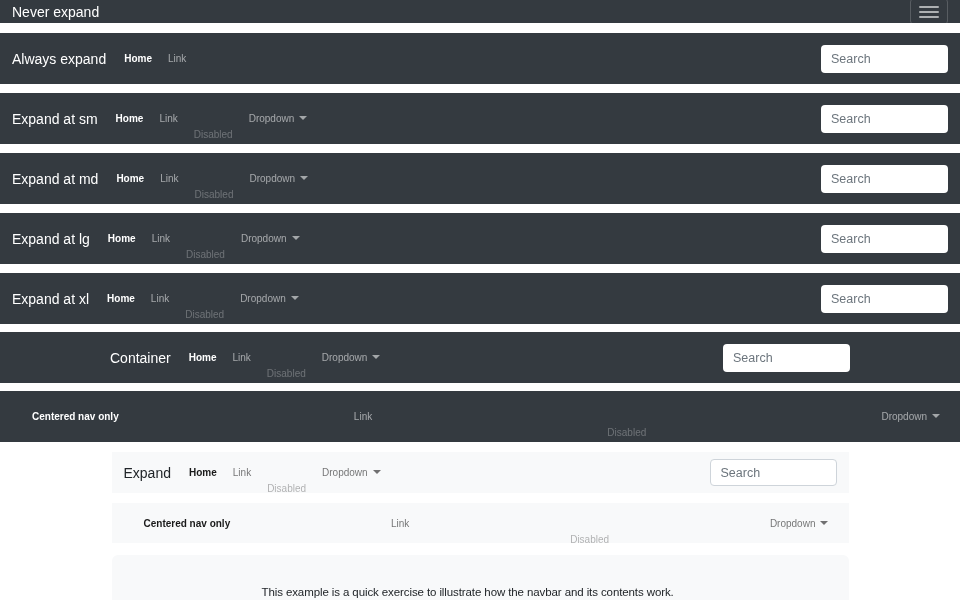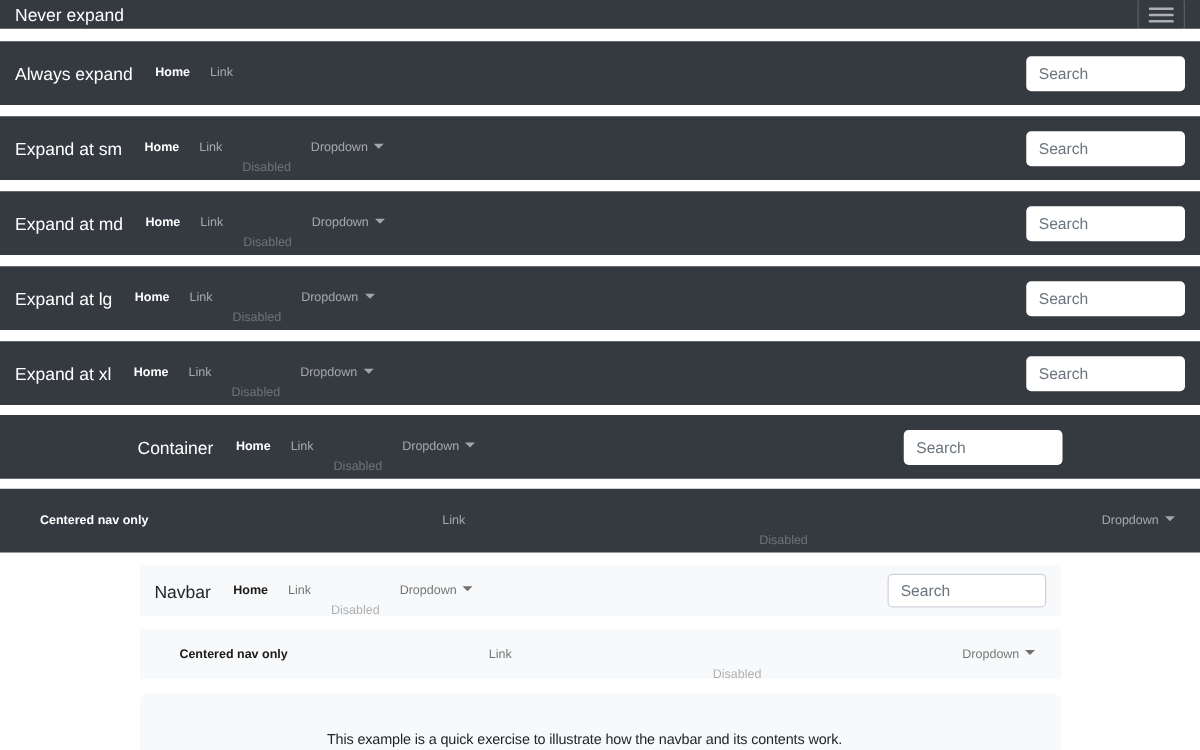--- a/index.html
+++ b/index.html
@@ -125,21 +125,21 @@
 </nav>
 
 <nav class="nb nb-h42 nb-mb10 nb-center">
   <a class="lnk active">Centered nav only</a>
   <a class="lnk">Link</a>
   <a class="lnk disabled">Disabled</a>
   <a class="lnk"><span>Dropdown</span><i class="caret"></i></a>
 </nav>
 
 <nav class="nb nb-light nb-h41">
-  <a class="brand">Navbar</a>
+  <a class="brand">Expand</a>
   <a class="lnk active">Home</a>
   <a class="lnk">Link</a>
   <a class="lnk disabled">Disabled</a>
   <a class="lnk"><span>Dropdown</span><i class="caret"></i></a>
   <input class="search search-light" placeholder="Search" style="">
 </nav>
 
 <nav class="nb nb-light nb-h40 nb-center light-links">
   <a class="lnk active">Centered nav only</a>
   <a class="lnk">Link</a>

